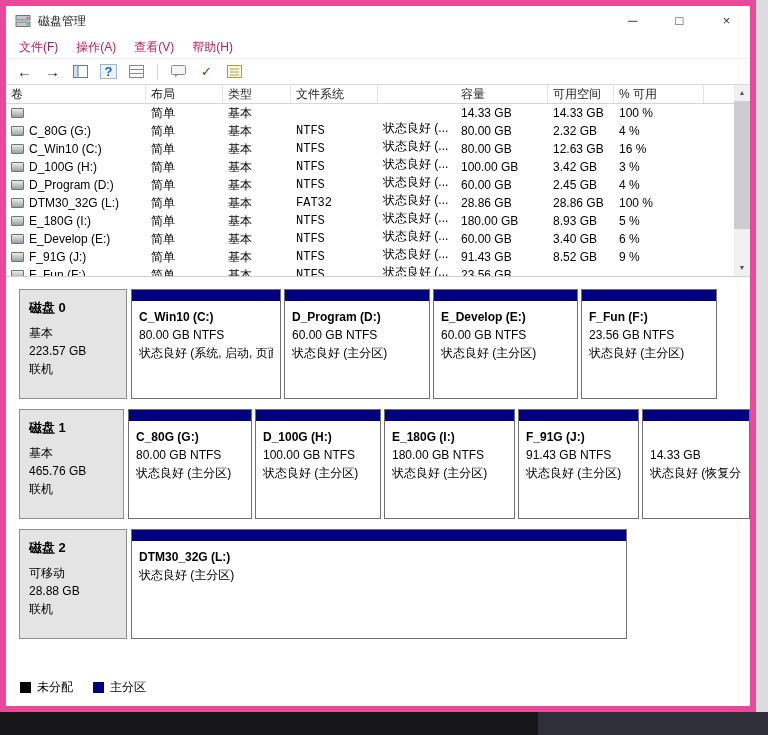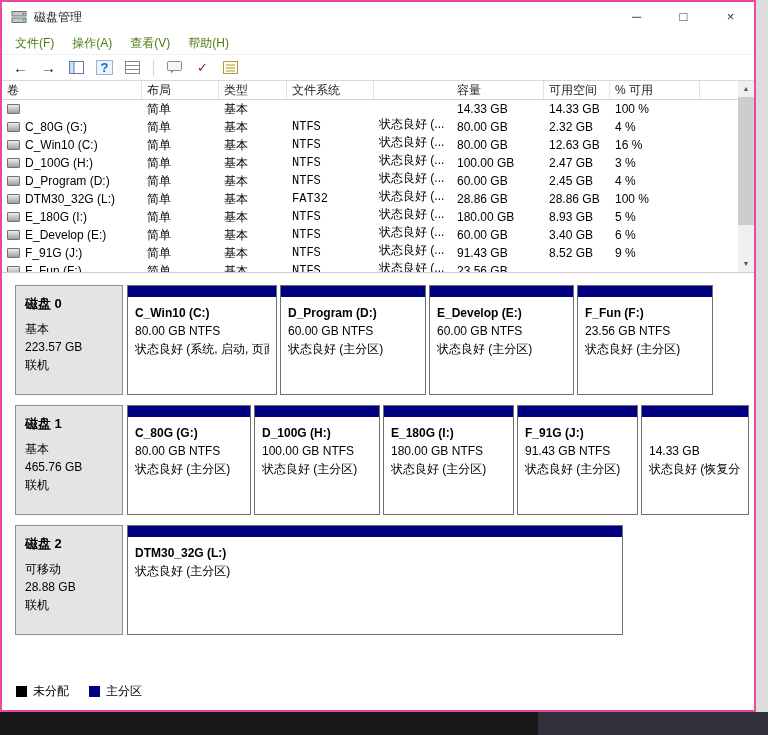--- a/index.html
+++ b/index.html
@@ -1,27 +1,27 @@
 <!DOCTYPE html>
 <html style="--primary: #000080; --unalloc: #000000;"><head>
 <meta charset="utf-8">
 <style>
   *{box-sizing:border-box;margin:0;padding:0;}
   html,body{width:768px;height:735px;}
   body{position:relative;background:#dcdcdc;font-family:"Liberation Sans","DejaVu Sans",sans-serif;font-size:12px;color:#000;overflow:hidden;}
 
-  .window{position:absolute;left:0;top:0;width:756px;height:712px;background:#fff;border:2px solid #ec4899;}
+  .window{position:absolute;left:0;top:0;width:756px;height:712px;background:#fff;border:6px solid #ec4899;}
 
   .titlebar{height:30px;display:flex;align-items:center;padding-left:9px;background:#fff;}
   .titlebar .title{font-size:12px;margin-left:7px;color:#222;}
   .controls{margin-left:auto;display:flex;height:30px;}
   .ctrl{width:47px;text-align:center;line-height:30px;font-size:13px;color:#333;}
 
   .menubar{height:22px;display:flex;align-items:center;padding-left:4px;background:#fff;}
-  .menu-item{padding:0 9px;font-size:12px;color:#4d7c0f;}
+  .menu-item{padding:0 9px;font-size:12px;color:#be185d;}
 
   .toolbar{height:27px;display:flex;align-items:center;gap:9px;padding-left:9px;border-top:1px solid #f0f0f0;border-bottom:1px solid #d9d9d9;background:#fff;}
   .tb{display:inline-flex;align-items:center;justify-content:center;width:19px;height:19px;}
   .arrow{font-size:15px;color:#23233f;font-weight:bold;line-height:19px;}
   .tb-help{color:#1464c8;font-weight:bold;font-size:13px;border:1px solid #9ab4d6;width:17px;height:15px;line-height:14px;text-align:center;background:#eef4fb;}
   .tb-check{color:#8b1a1a;font-weight:bold;font-size:13px;}
   .tb-sep{width:1px;height:16px;background:#d6d6d6;margin:0 2px;}
 
   .list-pane{position:relative;height:192px;border-bottom:1px solid #cfcfcf;background:#fff;}
   .vt-header{display:flex;height:19px;border-bottom:1px solid #d6d6d6;padding-right:16px;}
@@ -181,21 +181,21 @@
       <div class="vrow">
         <span class="vc c0">
             <span class="drv"></span>
             <span>D_100G (H:)</span>
           </span>
         <span class="vc c1">简单</span>
         <span class="vc c2">基本</span>
         <span class="vc c3">NTFS</span>
         <span class="vc c4">状态良好 (...</span>
         <span class="vc c5">100.00 GB</span>
-        <span class="vc c6">2.47 GB</span>
+        <span class="vc c6">3.42 GB</span>
         <span class="vc c7">3 %</span>
       </div>
       <div class="vrow">
         <span class="vc c0">
             <span class="drv"></span>
             <span>D_Program (D:)</span>
           </span>
         <span class="vc c1">简单</span>
         <span class="vc c2">基本</span>
         <span class="vc c3">NTFS</span>

